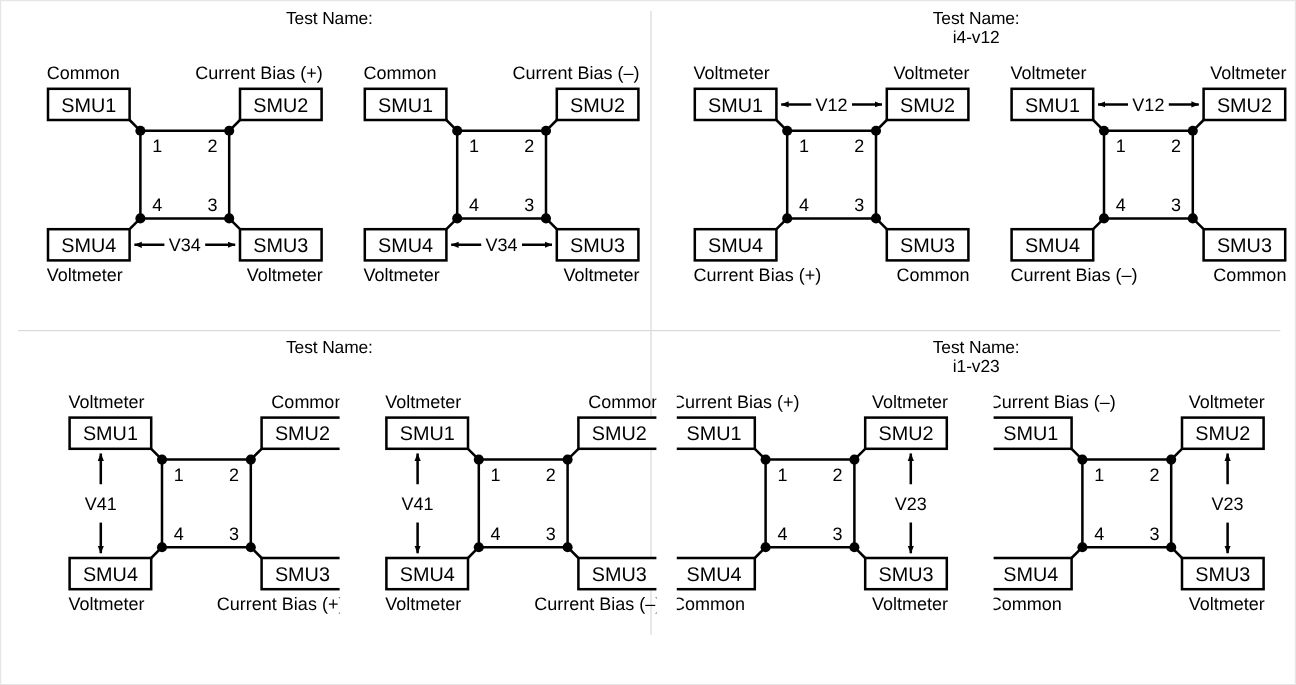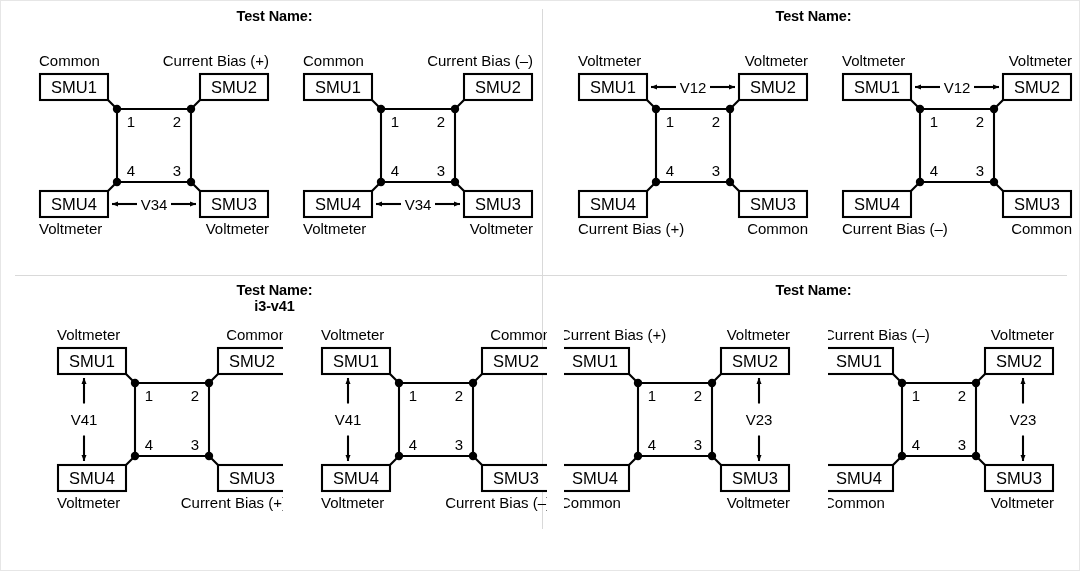--- a/index.html
+++ b/index.html
@@ -18,21 +18,21 @@
   .divider-v{
     position:absolute;top:8px;width:1px;height:520px;background:#d9d9d9;
   }
   .divider-h{
     position:absolute;left:14px;width:1052px;height:1px;background:#d9d9d9;
   }
   .quadrant{position:absolute;}
   .q-title{
     position:absolute;top:0;left:0;width:100%;
     text-align:center;
-    font-weight:bold;font-size:14.5px;line-height:15.5px;
+    font-weight:normal;font-size:14.5px;line-height:15.5px;
     letter-spacing:-0.1px;
   }
   .q-title span{display:block;}
   .pair{position:absolute;top:34px;left:0;width:100%;height:218px;}
   svg.diagram{display:block;}
   .cell{position:absolute;top:0;}
   text{font-family:"Liberation Sans", sans-serif;}
   .t-smu{font-size:16.5px;}
   .t-role{font-size:15px;}
   .t-node{font-size:15px;}
@@ -144,20 +144,21 @@
                 <line x1="146" y1="161" x2="171" y2="161" stroke="#000000" stroke-width="2.1" marker-end="url(#ah-i2v34negative)"></line>
                 <text x="129" y="166.5" class="t-vlabel" text-anchor="middle" fill="#000000">V34</text>
               </g>
             </svg>
           </div>
         </div>
       </div>
       <div class="quadrant" style="left: 545px; top: 8px; width: 535px; height: 262px;">
         <div class="q-title">
           <span>Test Name:</span>
+          <span>i4-v12</span>
         </div>
         <div class="pair">
           <div class="cell" style="left: 18px;">
             <svg class="diagram" width="258" height="218" viewBox="0 0 258 218">
               <defs>
                 <marker id="ah-i4v12positive" markerWidth="7" markerHeight="7" refX="6.2" refY="3" orient="auto" markerUnits="userSpaceOnUse">
                   <path d="M0,0.4 L6.4,3 L0,5.6 z" fill="#000000"></path>
                 </marker>
               </defs>
               <path d="M92,66 L166,66 L166,139 L92,139 Z" fill="none" stroke="#000000" stroke-width="2.1"></path>
@@ -245,21 +246,20 @@
                 <line x1="146" y1="44" x2="171" y2="44" stroke="#000000" stroke-width="2.1" marker-end="url(#ah-i4v12negative)"></line>
                 <text x="129" y="49.5" class="t-vlabel" text-anchor="middle" fill="#000000">V12</text>
               </g>
             </svg>
           </div>
         </div>
       </div>
       <div class="quadrant" style="left: 6px; top: 282px; width: 535px; height: 262px;">
         <div class="q-title">
           <span>Test Name:</span>
-          <span>i3-v41</span>
         </div>
         <div class="pair">
           <div class="cell" style="left: 18px;">
             <svg class="diagram" width="258" height="218" viewBox="0 0 258 218">
               <defs>
                 <marker id="ah-i3v41positive" markerWidth="7" markerHeight="7" refX="6.2" refY="3" orient="auto" markerUnits="userSpaceOnUse">
                   <path d="M0,0.4 L6.4,3 L0,5.6 z" fill="#000000"></path>
                 </marker>
               </defs>
               <path d="M110,66 L184,66 L184,139 L110,139 Z" fill="none" stroke="#000000" stroke-width="2.1"></path>
@@ -347,20 +347,21 @@
                 <line x1="59" y1="118.5" x2="59" y2="144" stroke="#000000" stroke-width="2.1" marker-end="url(#ah-i3v41negative)"></line>
                 <text x="59" y="108" class="t-vlabel" text-anchor="middle" fill="#000000">V41</text>
               </g>
             </svg>
           </div>
         </div>
       </div>
       <div class="quadrant" style="left: 545px; top: 282px; width: 535px; height: 262px;">
         <div class="q-title">
           <span>Test Name:</span>
+          <span>i1-v23</span>
         </div>
         <div class="pair">
           <div class="cell" style="left: 18px;">
             <svg class="diagram" width="258" height="218" viewBox="0 0 258 218">
               <defs>
                 <marker id="ah-i1v23positive" markerWidth="7" markerHeight="7" refX="6.2" refY="3" orient="auto" markerUnits="userSpaceOnUse">
                   <path d="M0,0.4 L6.4,3 L0,5.6 z" fill="#000000"></path>
                 </marker>
               </defs>
               <path d="M74,66 L148,66 L148,139 L74,139 Z" fill="none" stroke="#000000" stroke-width="2.1"></path>

